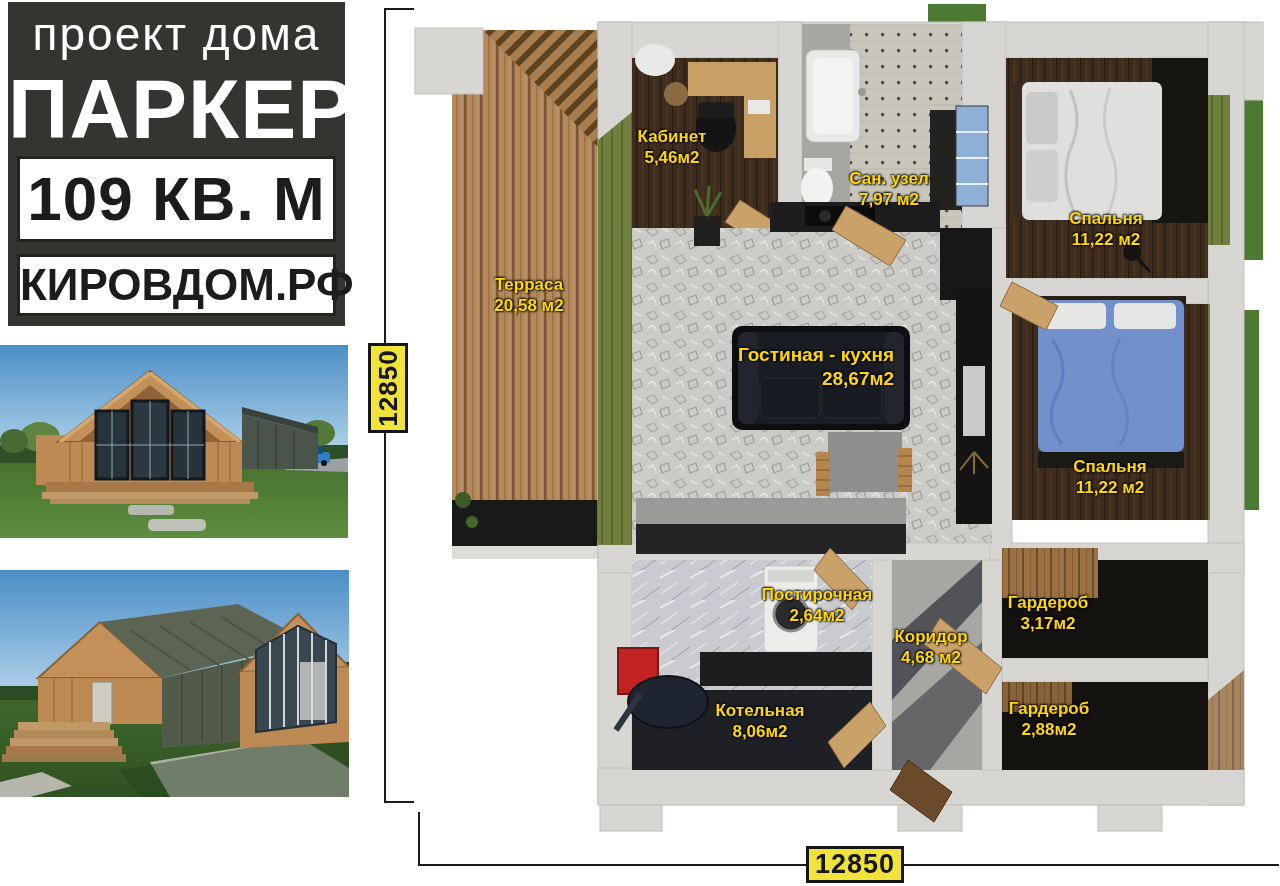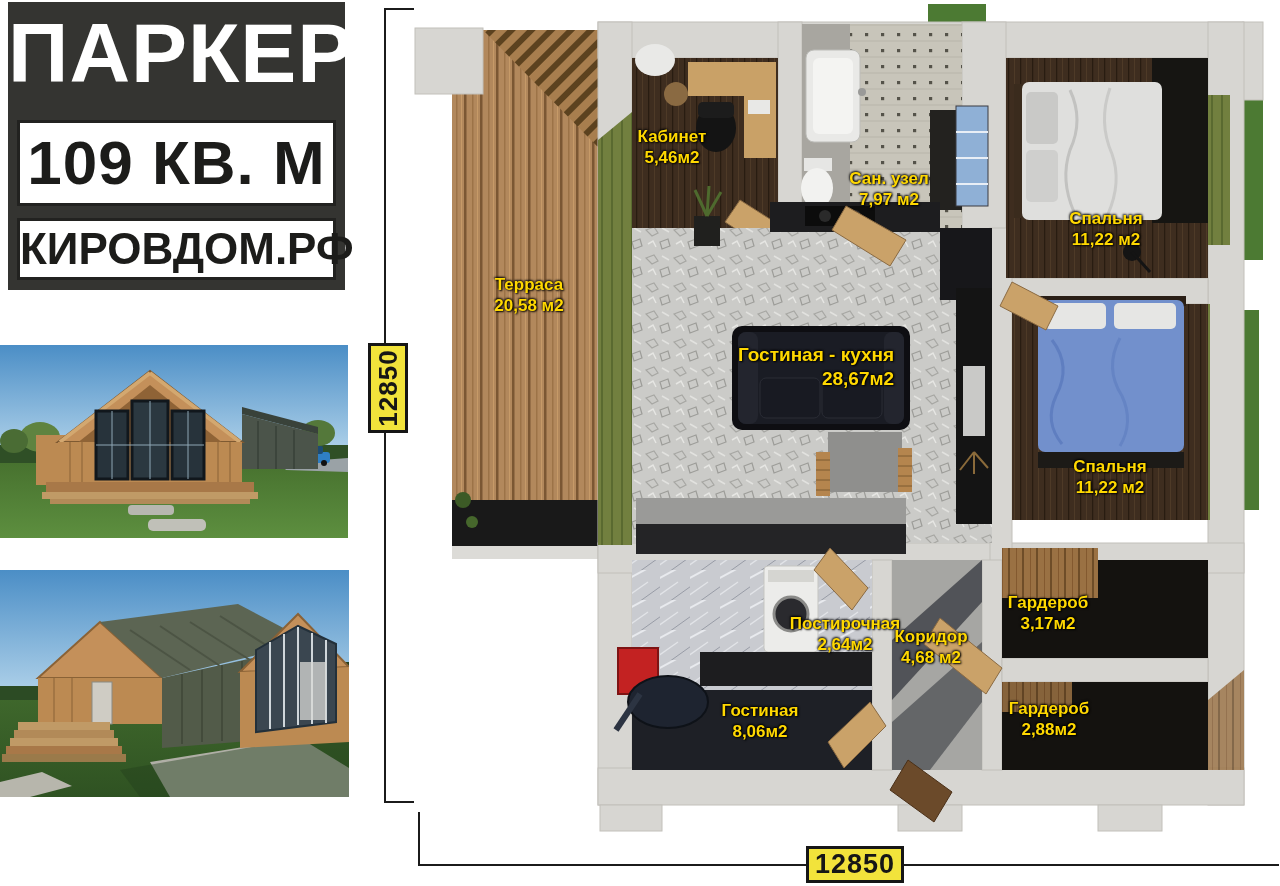--- a/index.html
+++ b/index.html
@@ -3,21 +3,21 @@
 <meta charset="utf-8">
 <style>
   html,body{margin:0;padding:0;background:#fff;}
   .page{position:relative;width:1280px;height:886px;background:#ffffff;overflow:hidden;
         font-family:"Liberation Sans",sans-serif;}
 
   
   .tb{position:absolute;left:8px;top:2px;width:337px;background:#343431;padding:4px 0 10px;}
   .tb-sub{color:#fff;font-size:46px;font-weight:400;text-align:center;letter-spacing:2px;line-height:56px;}
   .tb-name{color:#fff;font-size:84px;font-weight:700;text-align:right;letter-spacing:1px;line-height:94px;}
-  .tb-box{background:#fff;border:3px solid #222220;margin:20px 9px 0;text-align:center;}
+  .tb-box{background:#fff;border:3px solid #222220;margin:0 9px 0;text-align:center;}
   .tb-area{font-size:62px;font-weight:700;line-height:80px;letter-spacing:1px;color:#1c1c1a;}
   .tb-site{font-size:44px;font-weight:700;line-height:56px;color:#1c1c1a;}
 
   
   .render{position:absolute;left:0;}
   .render svg{display:block;}
 
   
   .plan-svg{position:absolute;left:0;top:0;}
 
@@ -34,20 +34,21 @@
       font-weight:700;display:flex;align-items:center;justify-content:center;letter-spacing:1px;}
   .dim-v{width:84px;height:34px;font-size:26px;transform:rotate(-90deg);}
   .dim-h{width:92px;height:31px;font-size:27px;}
 </style>
 </head>
 <body>
 
 <div class="page">
 
   <div class="tb">
+    <div class="tb-sub">проект дома</div>
     <div class="tb-name">ПАРКЕР</div>
     <div class="tb-box">
       <div class="tb-area">109 КВ. М</div>
     </div>
     <div class="tb-box" style="margin-top:12px;">
       <div class="tb-site">КИРОВДОМ.РФ</div>
     </div>
   </div>
 
   <div class="render" style="top:345px;">
@@ -388,24 +389,24 @@
     </g>
   </svg>
 
   <div>
     <div class="room-label u" style="left:672px;top:126px;"><span class="name">Кабинет</span><br><span class="area">5,46м2</span></div>
     <div class="room-label u" style="left:889px;top:120px;margin-top:48px;"><span class="name">Сан. узел</span><br><span class="area">7,97 м2</span></div>
     <div class="room-label" style="left:1106px;top:208px;"><span class="name">Спальня</span><br><span class="area">11,22 м2</span></div>
     <div class="room-label" style="left:529px;top:274px;"><span class="name">Терраса</span><br><span class="area">20,58 м2</span></div>
     <div class="room-label big" style="left:816px;top:343px;text-align:right;"><span class="name">Гостиная - кухня</span><br><span class="area">28,67м2</span></div>
     <div class="room-label" style="left:1110px;top:456px;"><span class="name">Спальня</span><br><span class="area">11,22 м2</span></div>
-    <div class="room-label u" style="left:817px;top:613px;margin-left:28px;"><span class="name">Постирочная</span><br><span class="area">2,64м2</span></div>
+    <div class="room-label u" style="left:817px;top:584px;"><span class="name">Постирочная</span><br><span class="area">2,64м2</span></div>
     <div class="room-label u" style="left:931px;top:626px;"><span class="name">Коридор</span><br><span class="area">4,68 м2</span></div>
     <div class="room-label u" style="left:1048px;top:592px;"><span class="name">Гардероб</span><br><span class="area">3,17м2</span></div>
-    <div class="room-label u" style="left:760px;top:700px;"><span class="name">Гостиная</span><br><span class="area">8,06м2</span></div>
+    <div class="room-label u" style="left:760px;top:700px;"><span class="name">Котельная</span><br><span class="area">8,06м2</span></div>
     <div class="room-label u" style="left:1049px;top:698px;"><span class="name">Гардероб</span><br><span class="area">2,88м2</span></div>
   </div>
 
   <div>
     <div class="dim-line" style="left:384px;top:8px;width:2px;height:795px;"></div>
     <div class="dim-line" style="left:384px;top:8px;width:30px;height:2px;"></div>
     <div class="dim-line" style="left:384px;top:801px;width:30px;height:2px;"></div>
     <div class="dim-box dim-v" style="left:343px;top:368px;">12850</div>
   </div>
 

